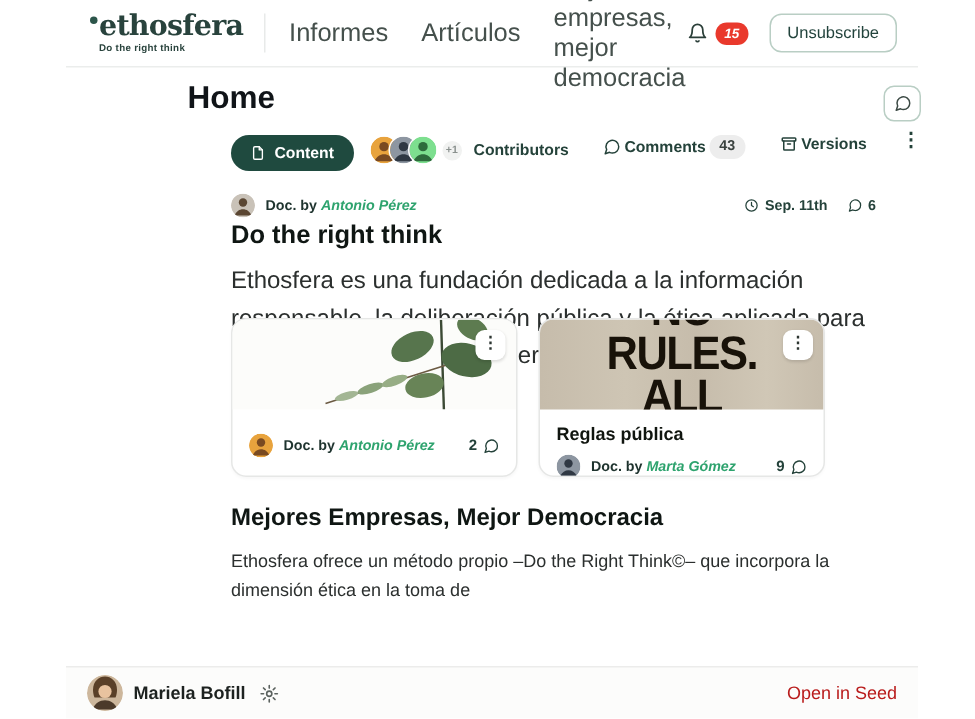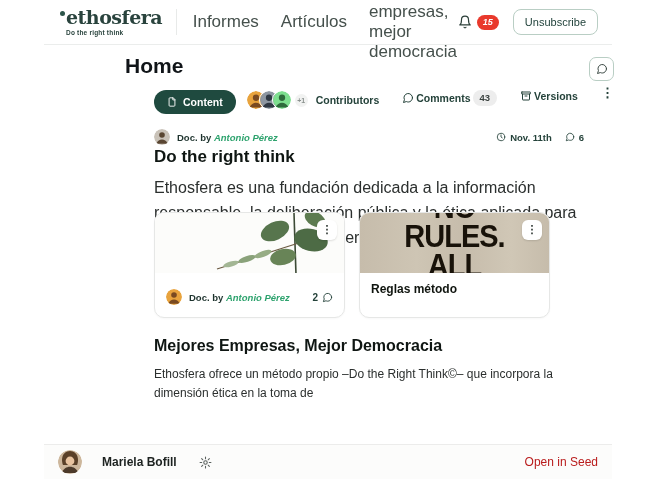--- a/index.html
+++ b/index.html
@@ -107,21 +107,21 @@
 
   
   .h2-doc { position:absolute; left:110px; top:337px; font-size:16px; font-weight:800; color:#0f1613; }
   .para2 { position:absolute; left:110px; top:365px; width:440px; font-size:12px; line-height:1.55; color:#2b2f2e; }
 
   
   .footer {
     position:absolute; left:0; right:0; bottom:0; height:35px; background:#fcfcfb;
     border-top:1px solid #ececeb; display:flex; align-items:center; padding:0 14px;
   }
-  .footer-user { display:flex; align-items:center; gap:20px; cursor:pointer; }
+  .footer-user { display:flex; align-items:center; gap:7px; cursor:pointer; }
   .footer-name { font-size:12px; font-weight:600; color:#1d2220; }
   .gear-btn { background:none; border:none; margin-left:2px; cursor:pointer; display:flex; align-items:center; }
   .gear-btn svg { width:13px; height:13px; stroke:#5b625f; }
   .footer-right { margin-left:auto; font-size:12px; color:#b91c1c; cursor:pointer; }
 
   
   .avatar { width:20px; height:20px; border-radius:50%; overflow:hidden; display:inline-block; flex:none; }
   .avatar svg { display:block; width:100%; height:100%; }
   .avatar.sz16 { width:16px; height:16px; }
   .avatar.sz24 { width:24px; height:24px; }
@@ -229,21 +229,21 @@
           </svg>
         </span>
       <span class="byline-text"><span>Doc. by </span><span class="author">Antonio Pérez</span></span>
     </div>
     <div class="doc-row-right">
       <span class="meta-chip">
         <svg viewBox="0 0 24 24" fill="none" stroke-width="2" stroke-linecap="round" stroke-linejoin="round">
             <circle cx="12" cy="12" r="9"></circle>
             <path d="M12 7v5l3 2"></path>
           </svg>
-        <span class="txt">Nov. 11th</span>
+        <span class="txt">Sep. 11th</span>
       </span>
       <span class="meta-chip">
         <svg viewBox="0 0 24 24" fill="none" stroke-width="2" stroke-linecap="round" stroke-linejoin="round">
             <path d="M21 11.5a8.38 8.38 0 0 1-8.5 8.5 8.5 8.5 0 0 1-3.8-.9L3 21l1.9-5.7A8.5 8.5 0 1 1 21 11.5z"></path>
           </svg>
         <span class="txt">6</span>
       </span>
     </div>
   </div>
 
@@ -291,21 +291,37 @@
     <div class="card">
       <div class="card-img poster">
         <div class="poster-text">
           <div>NO</div>
           <div>RULES.</div>
           <div>ALL</div>
         </div>
         <button class="card-kebab">⋮</button>
       </div>
       <div class="card-body">
-        <div class="card-title">Reglas método</div>
+        <div class="card-title">Reglas pública</div>
+        <div class="card-meta">
+          <span class="avatar sz16" style="margin-right:7px;">
+              <svg viewBox="0 0 24 24">
+                <circle cx="12" cy="12" r="12" fill="#8d96a1"></circle>
+                <circle cx="12" cy="9" r="4.2" fill="#2f3843"></circle>
+                <path d="M3.5 22c1.8-4.2 5-6.2 8.5-6.2s6.7 2 8.5 6.2z" fill="#2f3843"></path>
+              </svg>
+            </span>
+          <span class="byline-text"><span>Doc. by </span><span class="author">Marta Gómez</span></span>
+          <span class="card-count">
+            <span class="n">9</span>
+            <svg viewBox="0 0 24 24" fill="none" stroke-width="2" stroke-linecap="round" stroke-linejoin="round">
+                <path d="M21 11.5a8.38 8.38 0 0 1-8.5 8.5 8.5 8.5 0 0 1-3.8-.9L3 21l1.9-5.7A8.5 8.5 0 1 1 21 11.5z"></path>
+              </svg>
+          </span>
+        </div>
       </div>
     </div>
   </div>
 
   <h2 class="h2-doc">Mejores Empresas, Mejor Democracia</h2>
   <p class="para2">Ethosfera ofrece un método propio –Do the Right Think©– que incorpora la dimensión ética en la toma de</p>
 
   <div class="footer">
     <div class="footer-user">
       <span class="avatar sz24">

